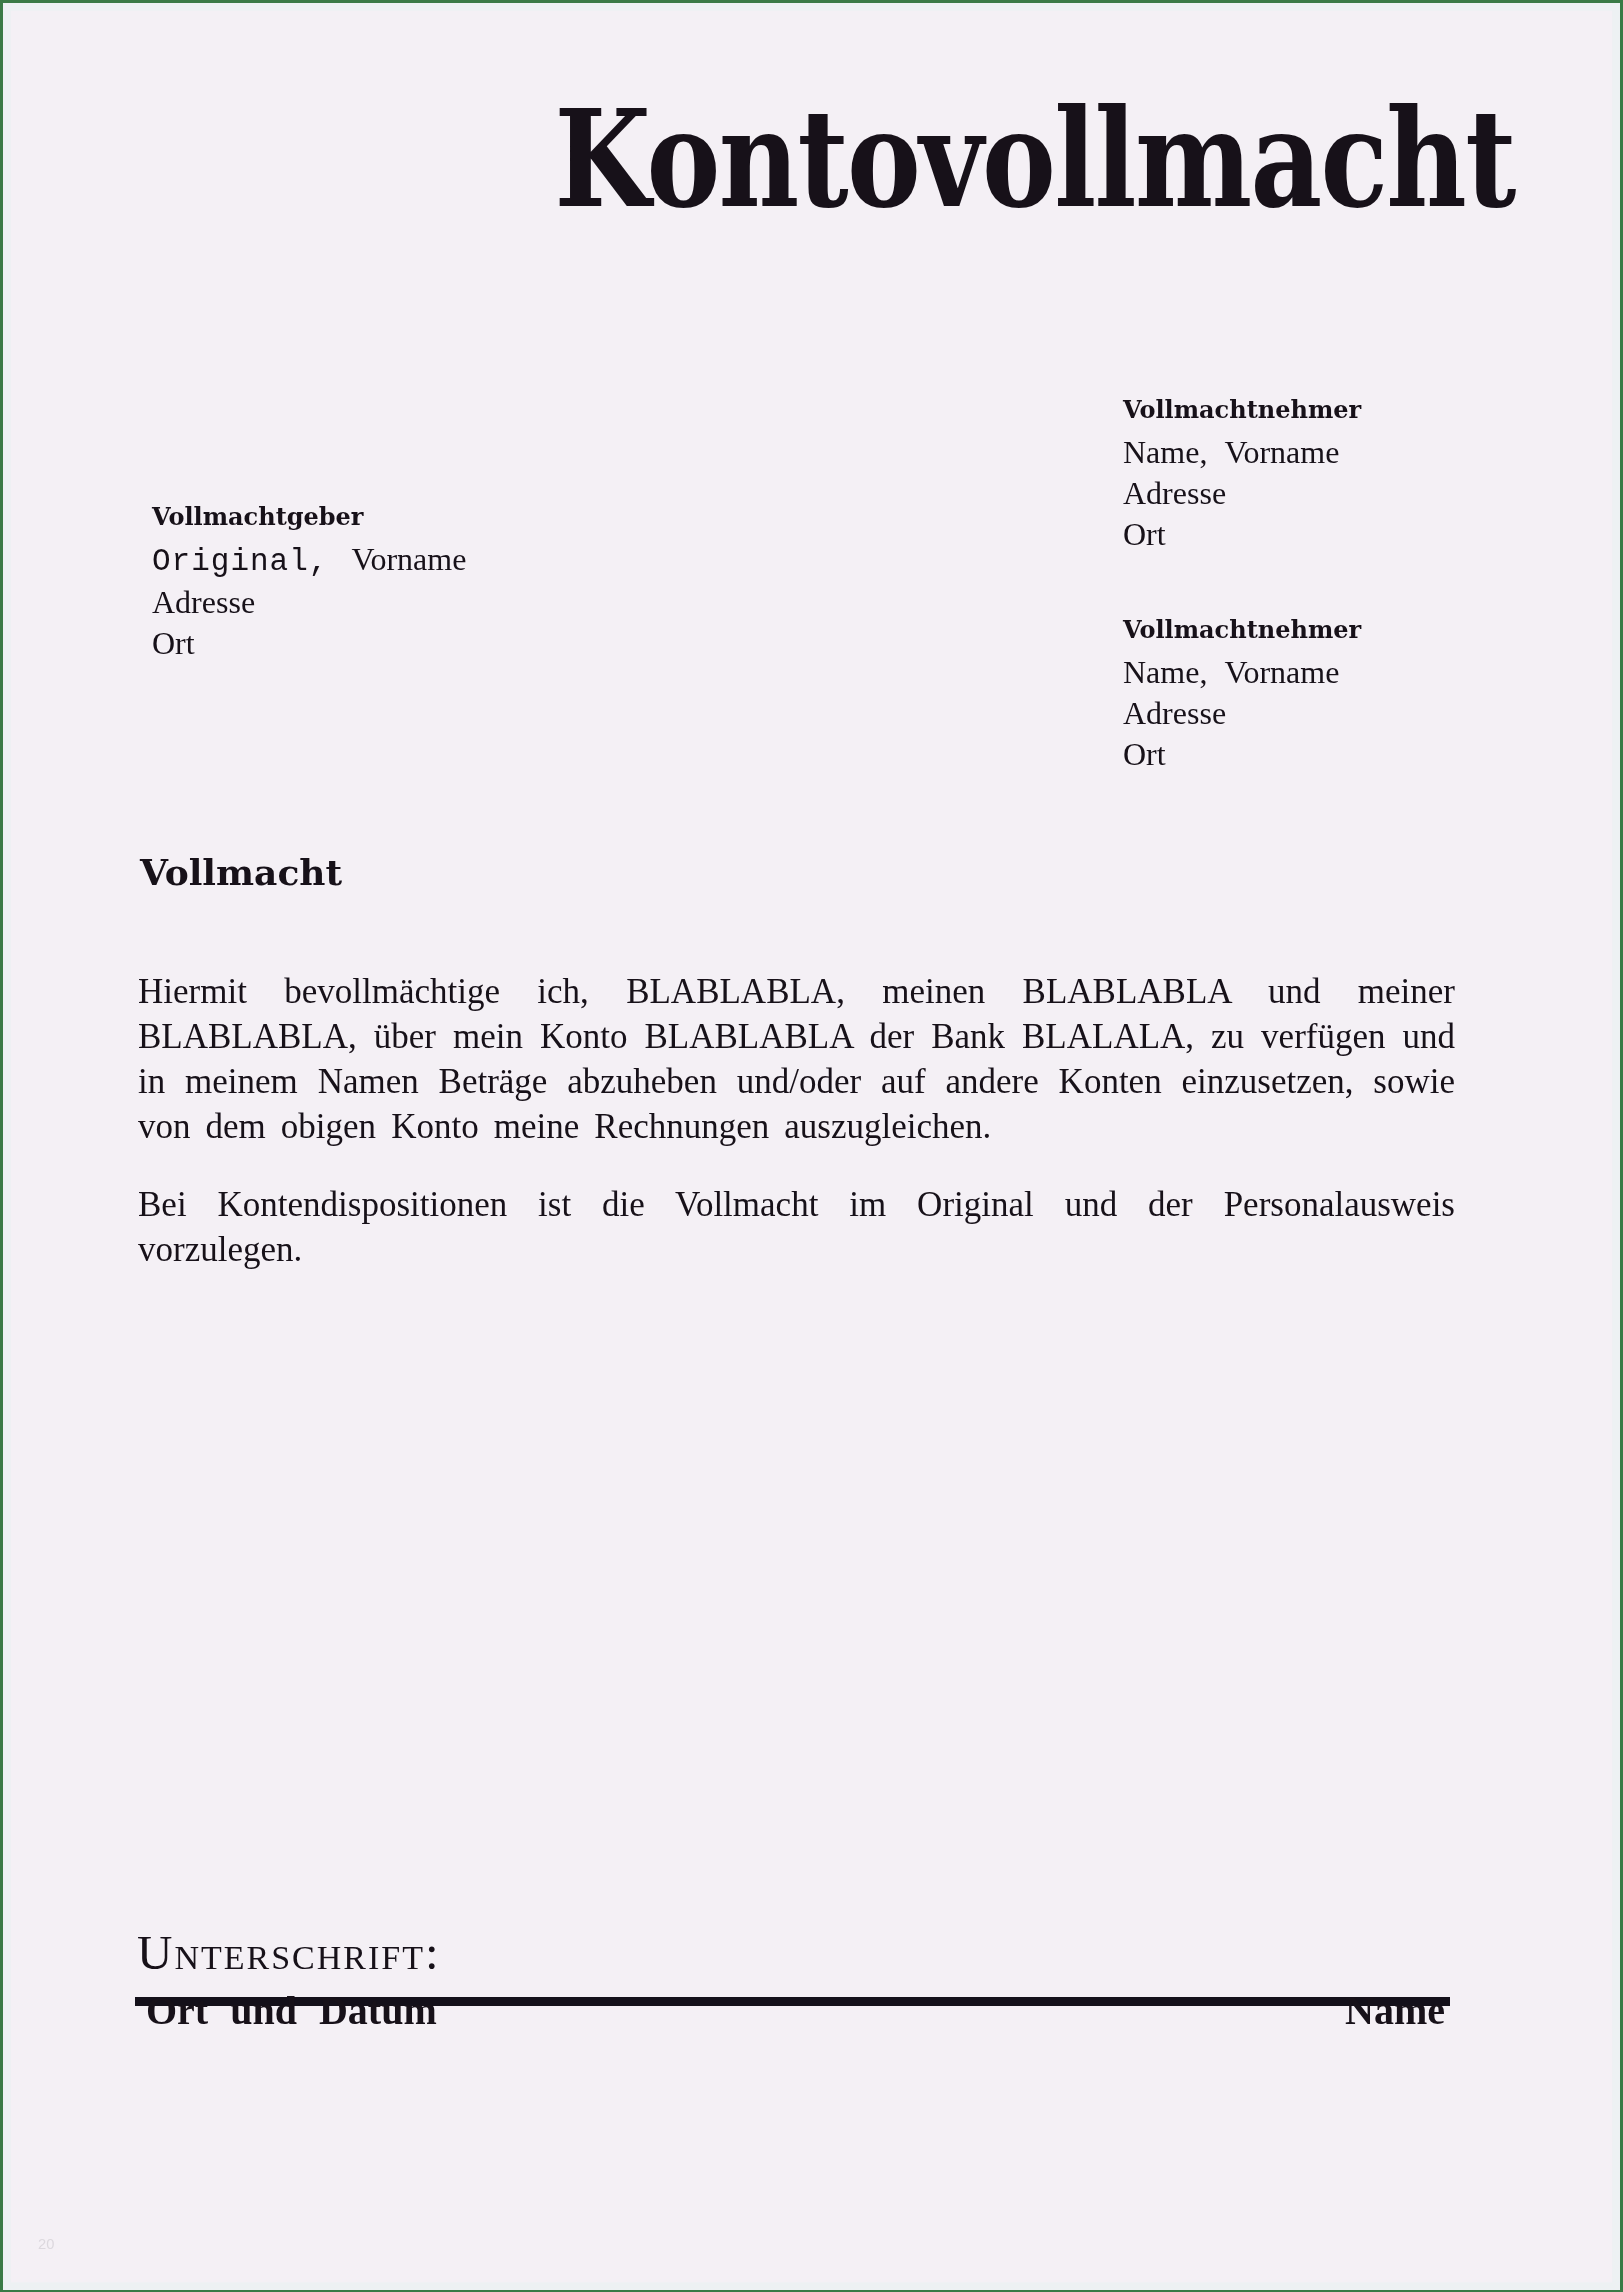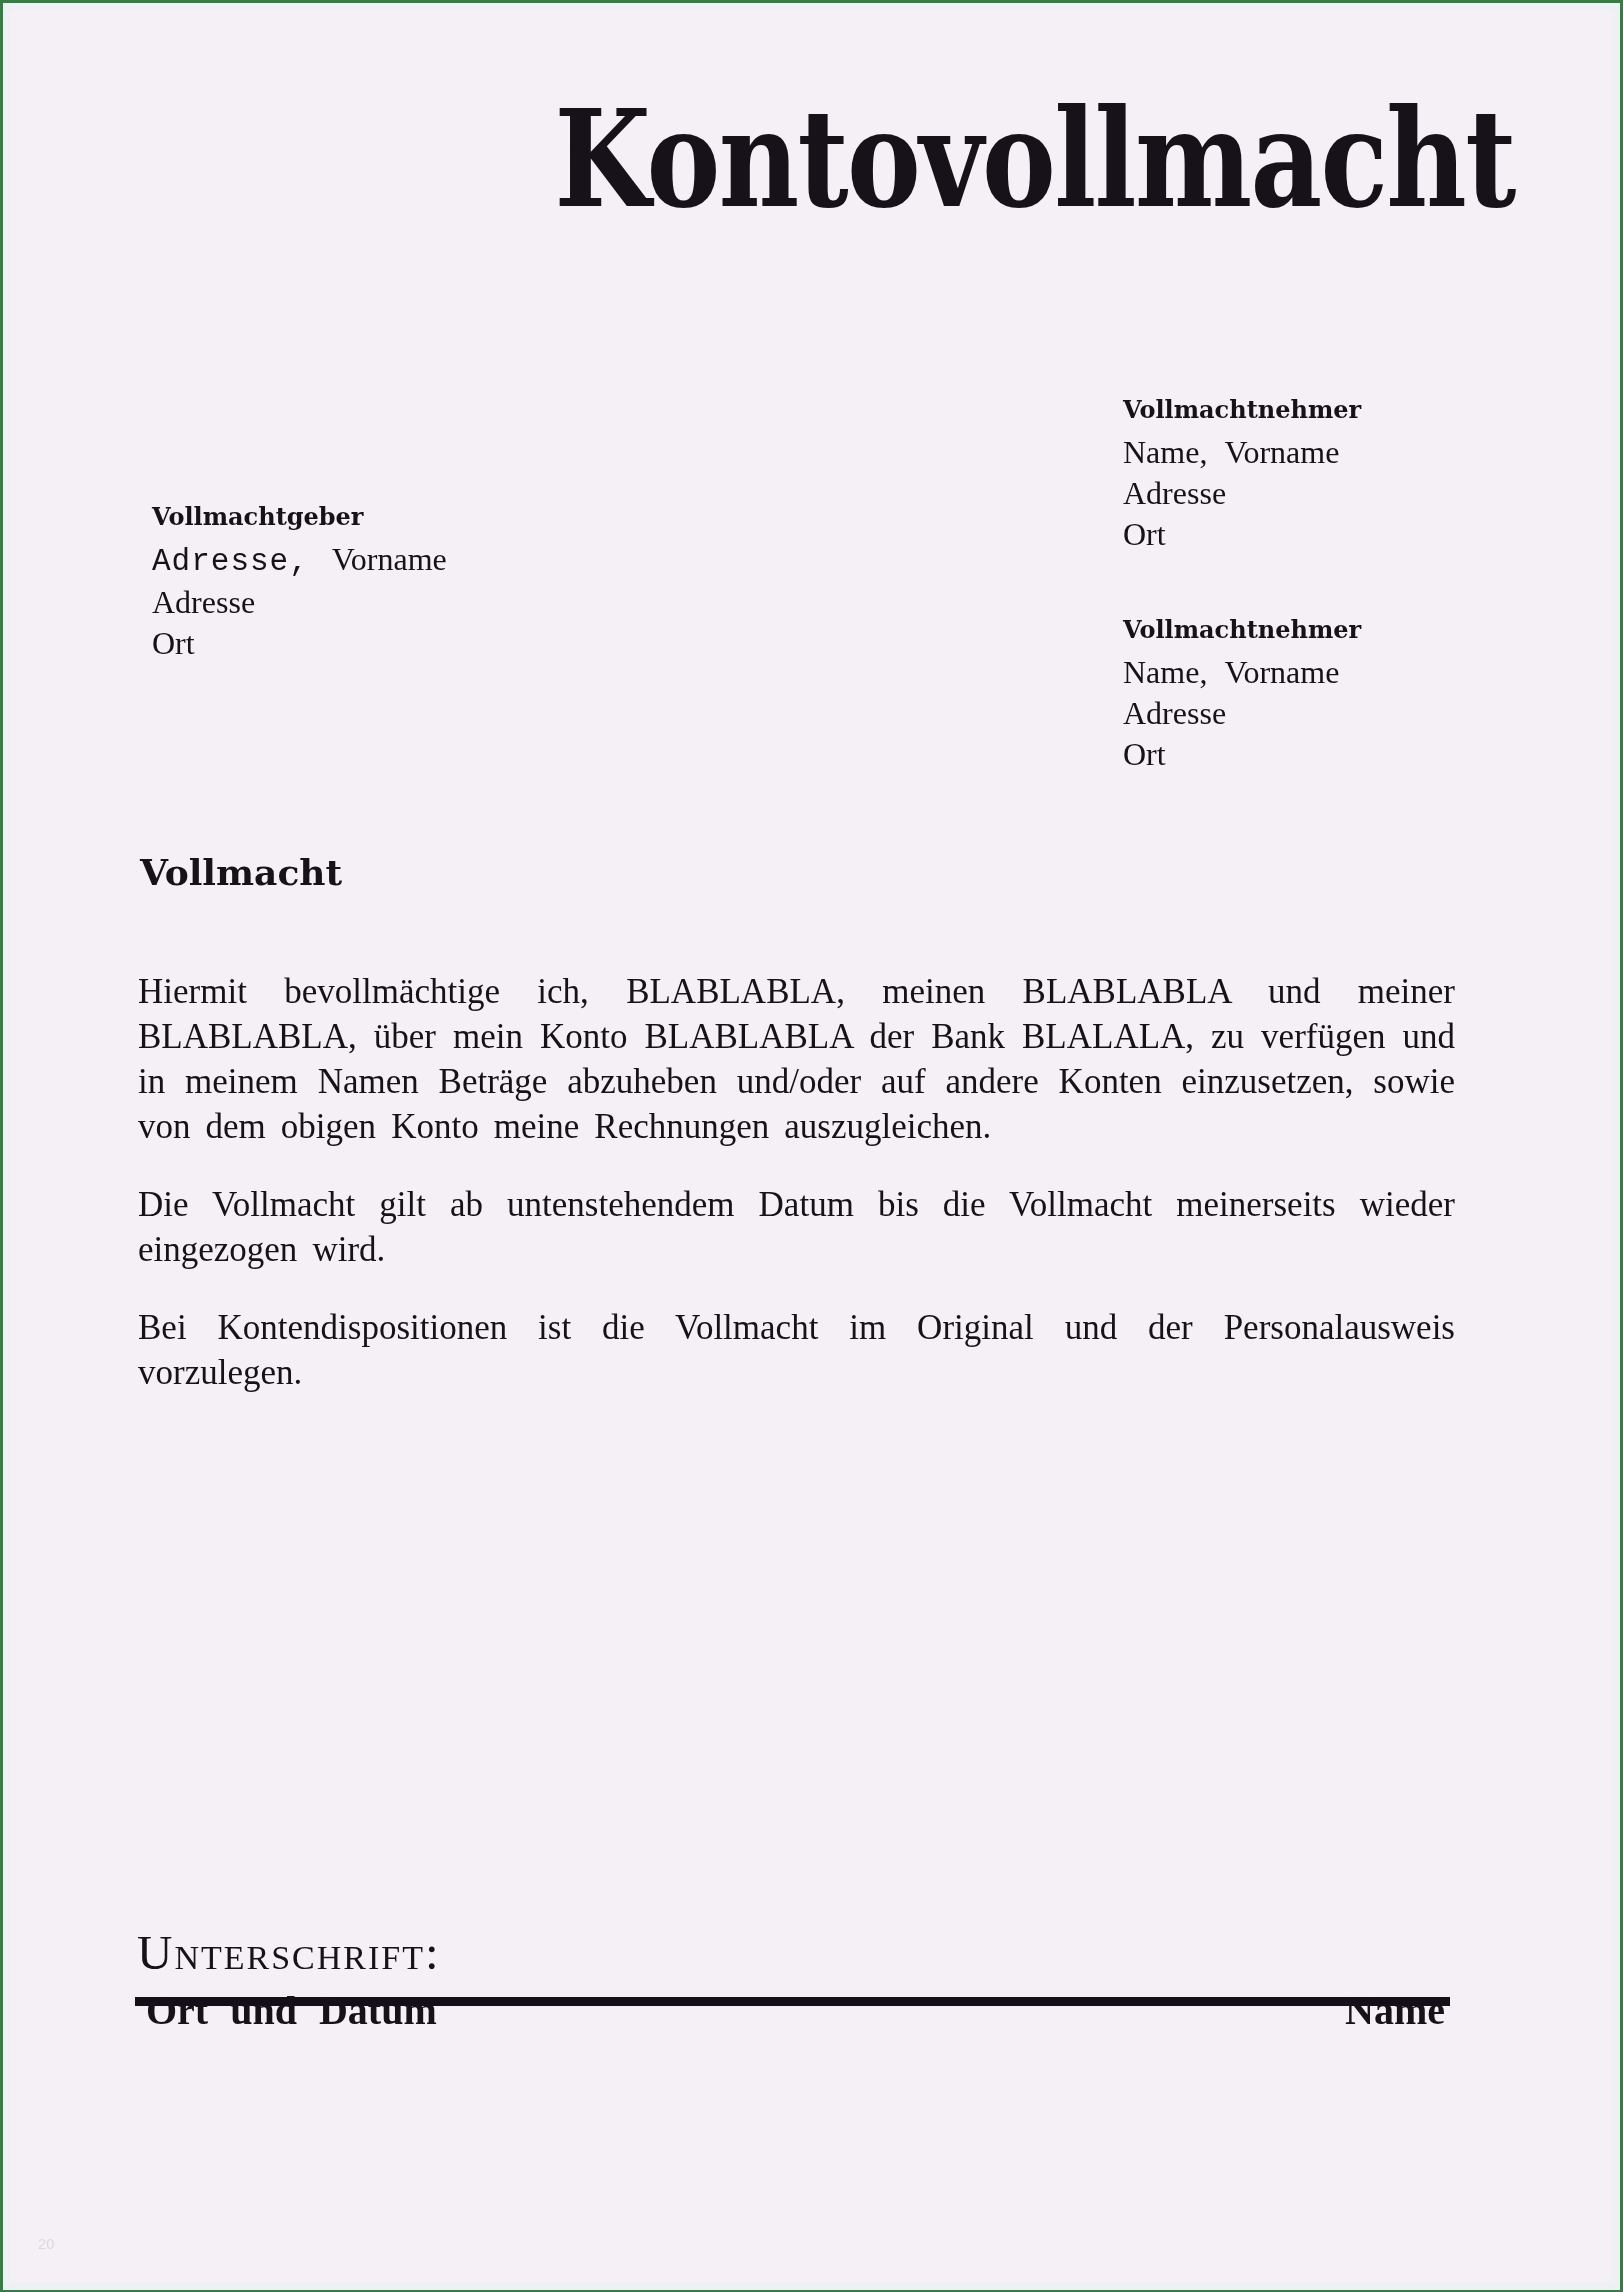--- a/index.html
+++ b/index.html
@@ -82,37 +82,36 @@
 
   <div class="party nehmer1">
     <div class="hd">Vollmachtnehmer</div>
     <div>Name, Vorname</div>
     <div>Adresse</div>
     <div>Ort</div>
   </div>
 
   <div class="party geber">
     <div class="hd">Vollmachtgeber</div>
-    <div><span class="mono">Adresse,</span><span class="vorname">Vorname</span></div>
+    <div><span class="mono">Original,</span><span class="vorname">Vorname</span></div>
     <div>Adresse</div>
     <div>Ort</div>
   </div>
 
   <div class="party nehmer2">
     <div class="hd">Vollmachtnehmer</div>
     <div>Name, Vorname</div>
     <div>Adresse</div>
     <div>Ort</div>
   </div>
 
   <div class="section-hd">Vollmacht</div>
 
   <div class="bodytext">
     <p>Hiermit bevollmächtige ich, BLABLABLA, meinen BLABLABLA und meiner BLABLABLA, über mein Konto BLABLABLA der Bank BLALALA, zu verfügen und in meinem Namen Beträge abzuheben und/oder auf andere Konten einzusetzen, sowie von dem obigen Konto meine Rechnungen auszugleichen.</p>
-    <p>Die Vollmacht gilt ab untenstehendem Datum bis die Vollmacht meinerseits wieder eingezogen wird.</p>
     <p>Bei Kontendispositionen ist die Vollmacht im Original und der Personalausweis vorzulegen.</p>
   </div>
 
   <div class="sig-label">Unterschrift:</div>
   <div class="sig-line"></div>
   <div class="sig-caption left">Ort und Datum</div>
   <div class="sig-caption right">Name</div>
 
   <div class="watermark">20</div>
 

